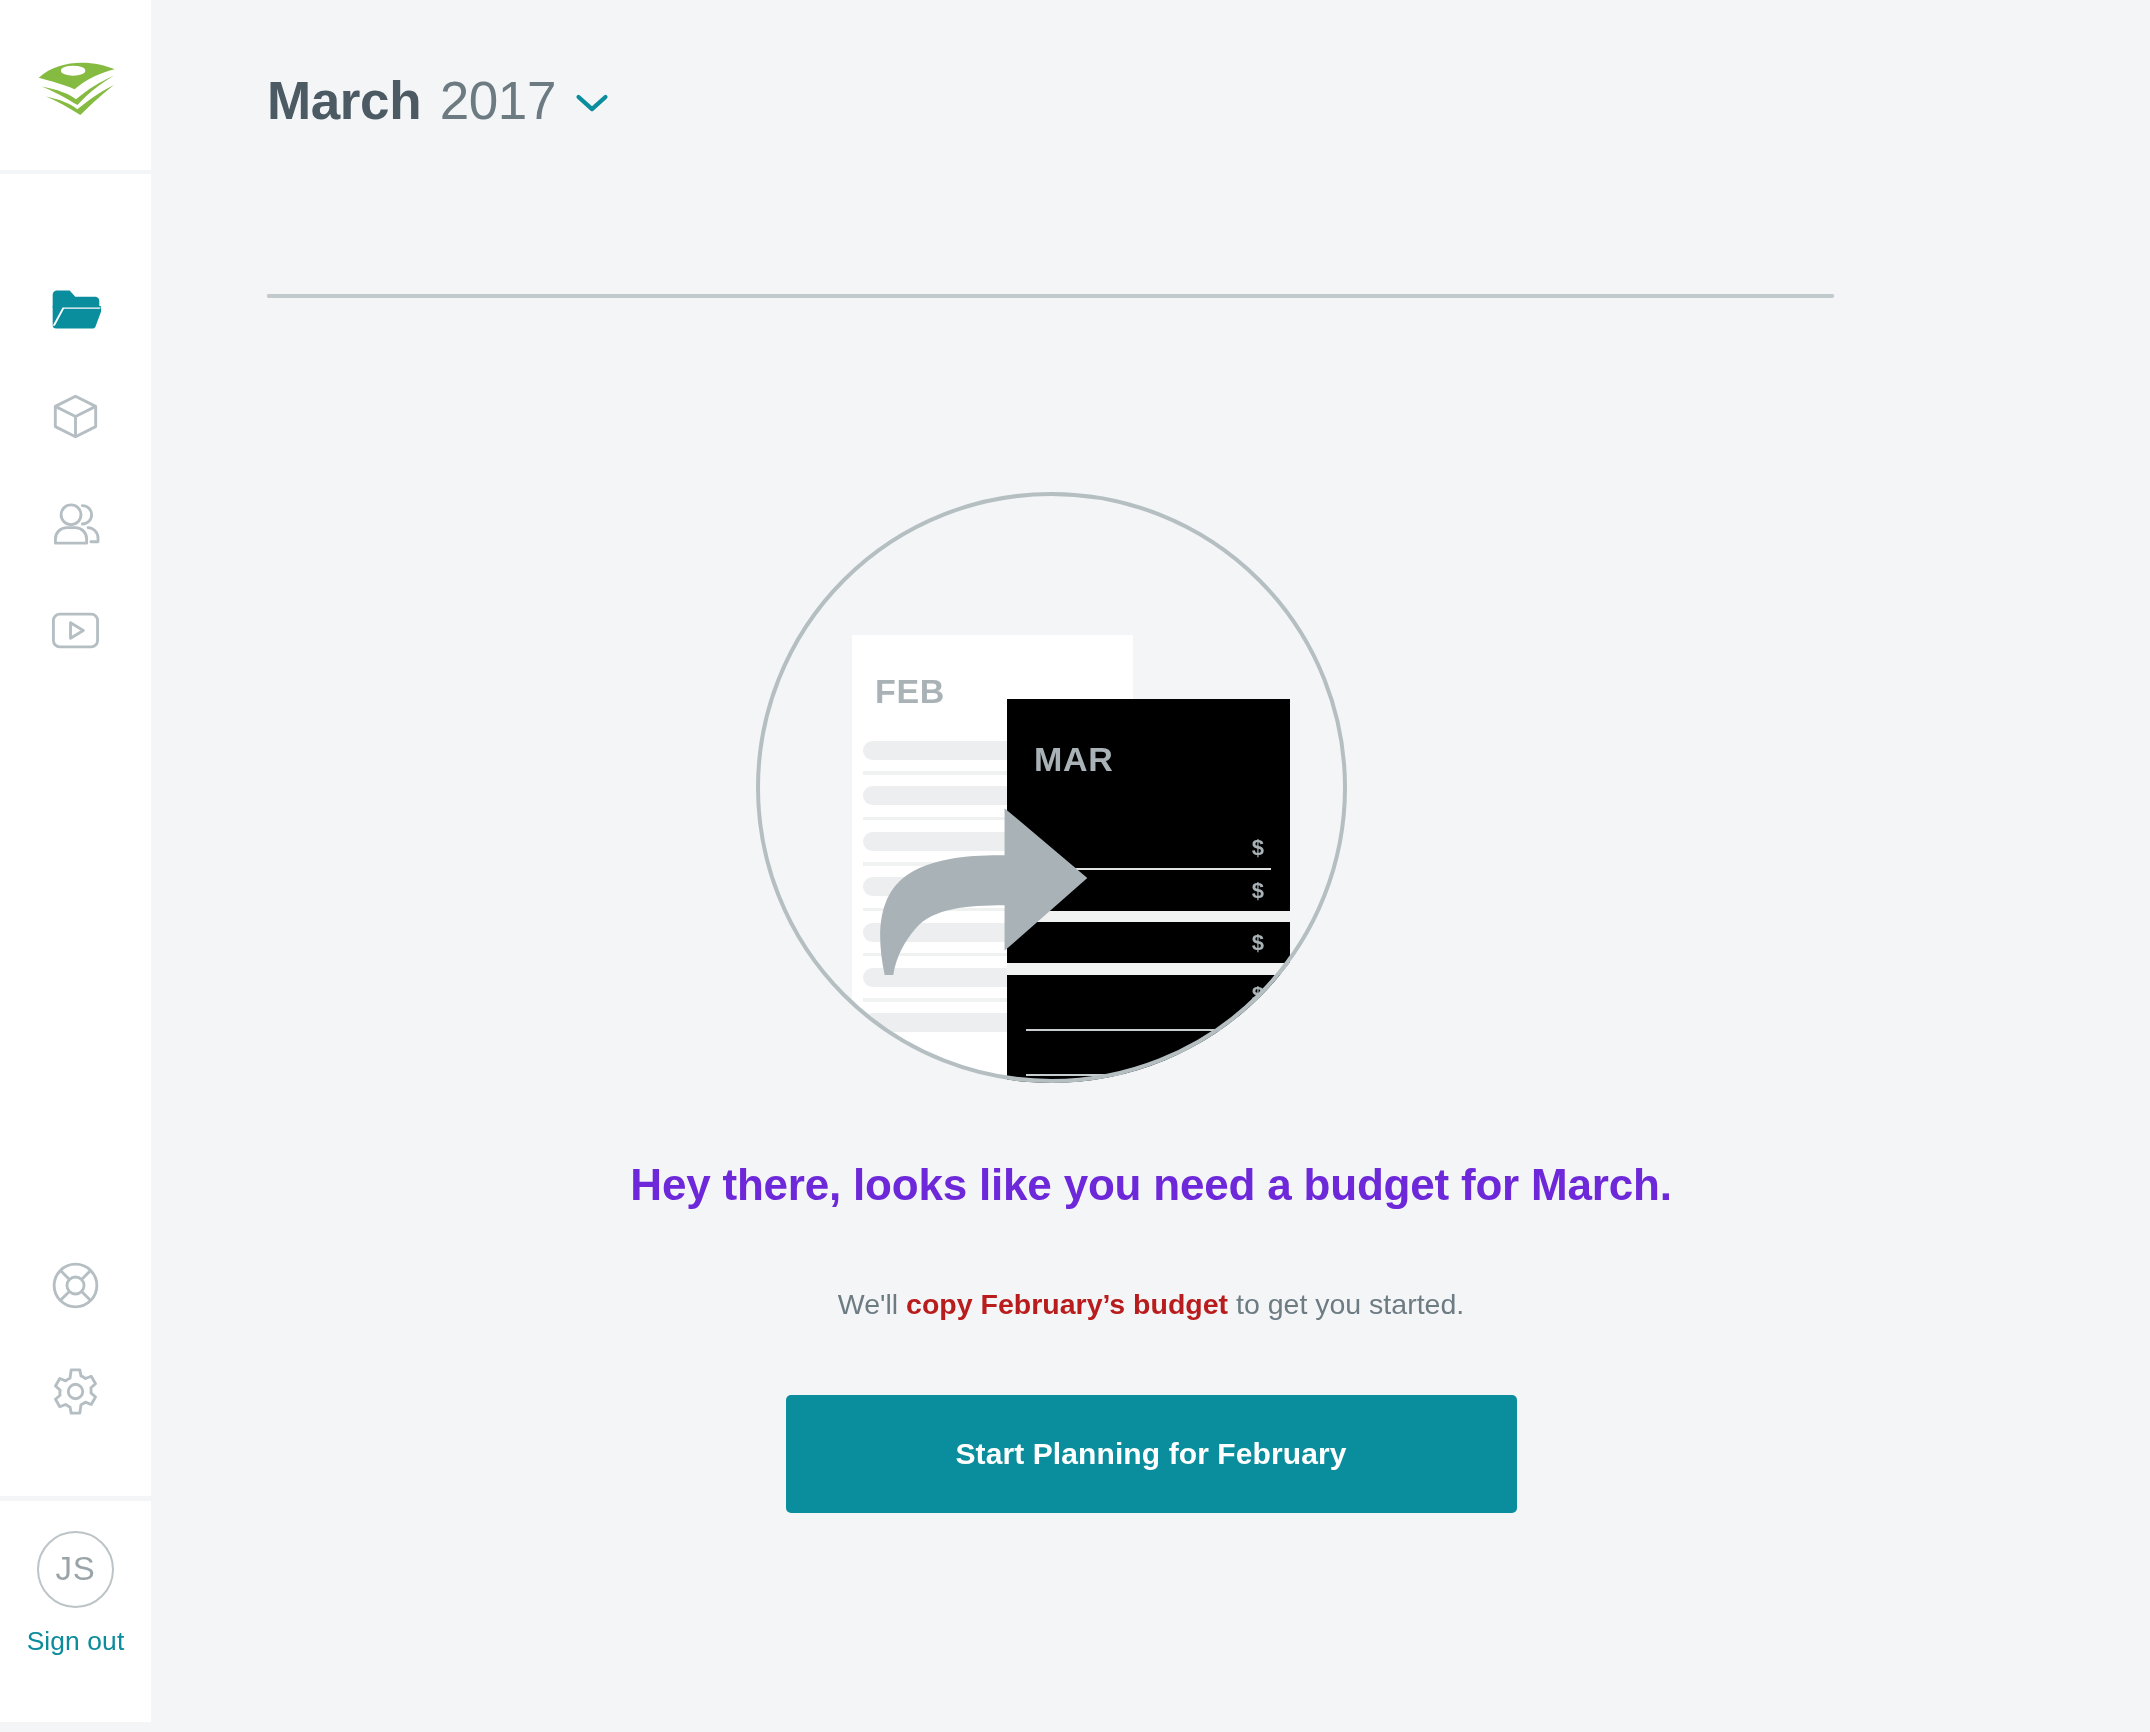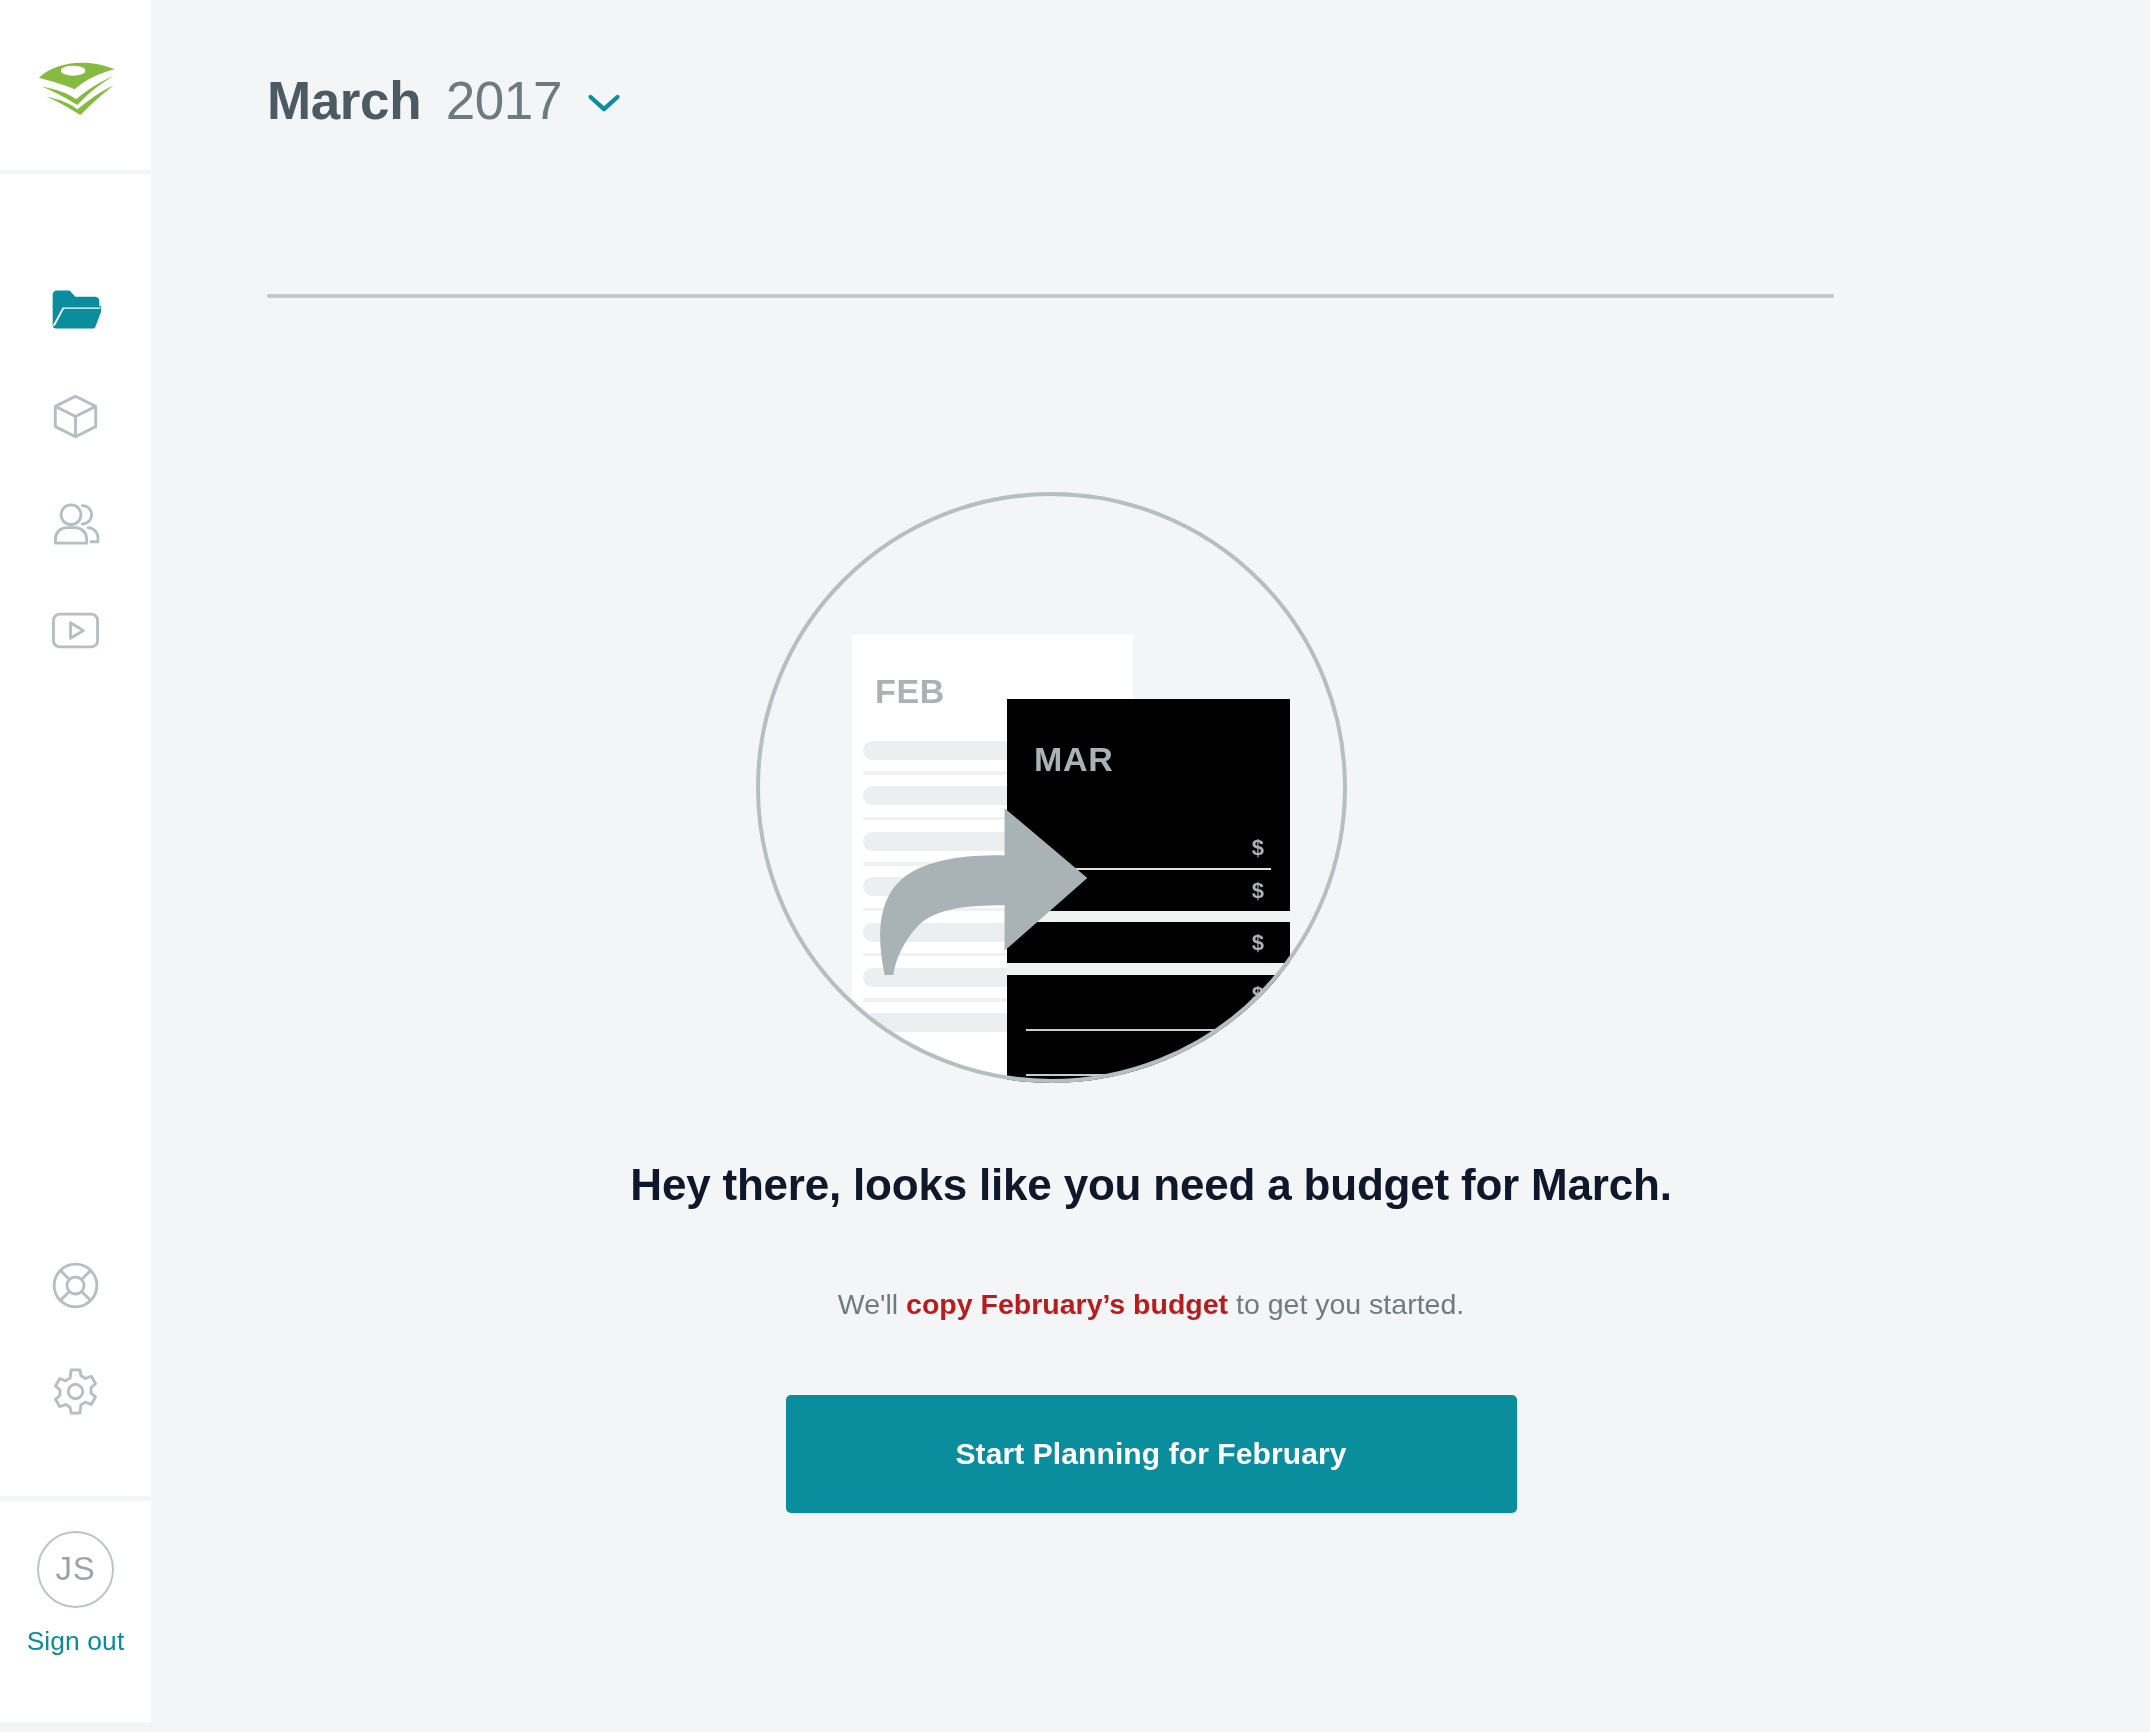--- a/index.html
+++ b/index.html
@@ -135,21 +135,21 @@
     bottom: 0;
     background: #f4f5f7;
   }
 
   .page-header {
     position: absolute;
     left: 116px;
     top: 70px;
     display: flex;
     align-items: center;
-    gap: 6px;
+    gap: 0;
     cursor: pointer;
   }
   .ph-month {
     font-size: 53px;
     font-weight: bold;
     color: #4c5a63;
     letter-spacing: -0.4px;
   }
   .ph-year {
     font-size: 53px;
@@ -293,21 +293,21 @@
   }
 
   .headline {
     position: absolute;
     left: 0;
     top: 1160px;
     width: 2000px;
     text-align: center;
     font-size: 44px;
     font-weight: bold;
-    color: #0f172a;
+    color: #6d28d9;
     letter-spacing: -0.2px;
   }
   .subline {
     position: absolute;
     left: 0;
     top: 1288px;
     width: 2000px;
     text-align: center;
     font-size: 28.5px;
     font-weight: 400;

